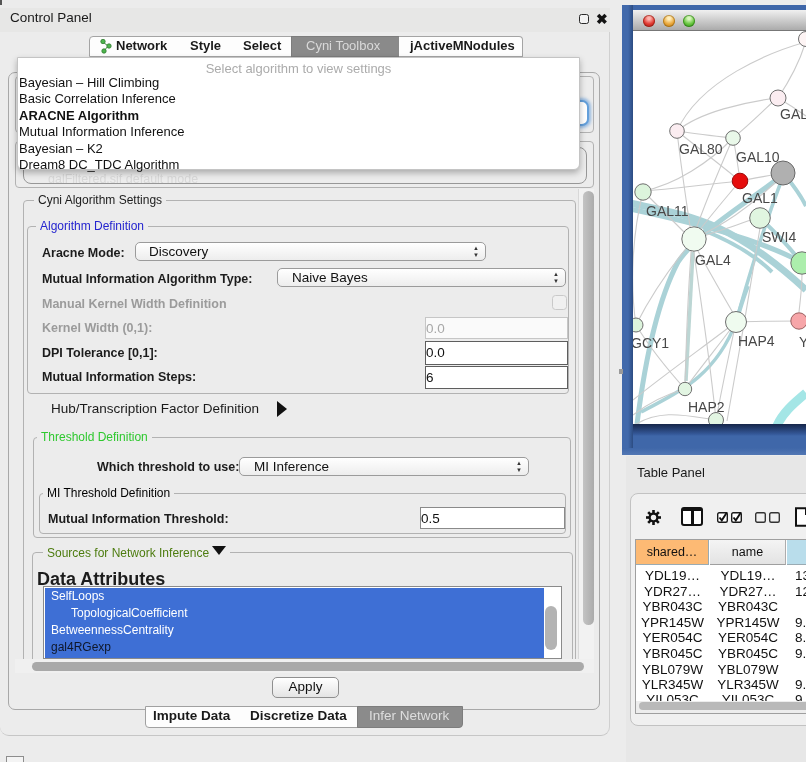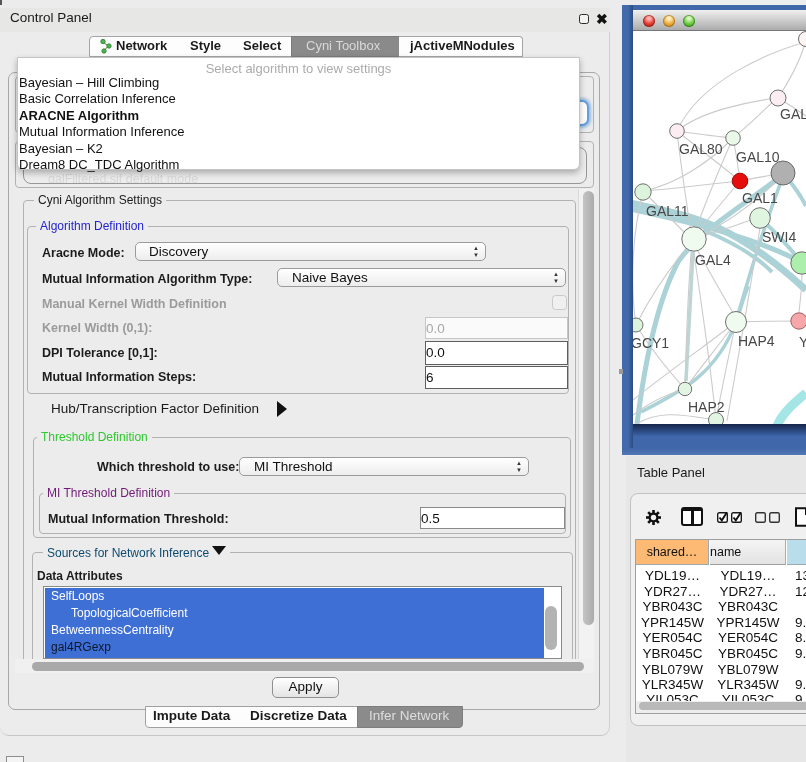--- a/index.html
+++ b/index.html
@@ -87,33 +87,33 @@
       <div class="fld" style="left:416px;top:177px;width:143px;height:23px;border-color:#5e5e5e;">6</div>
 
       <div class="abs" style="left:42px;top:212px;font-size:13.5px;color:#1a1a1a;">Hub/Transcription Factor Definition</div>
       <div class="abs" style="left:268px;top:212px;width:0;height:0;border-left:10px solid #111;border-top:8px solid transparent;border-bottom:8px solid transparent;"></div>
 
       <div class="grp" style="left:24px;top:248px;width:538px;height:101px;"></div>
       <div class="gtitle" style="left:28px;top:242px;color:#2ec82e;">Threshold Definition</div>
 
       <div class="lbl abs" style="left:88px;top:271px;">Which threshold to use:</div>
       <div class="combo" style="left:230px;top:268px;width:290px;height:19px;">
-          <span style="position:absolute;left:14px;top:1px;">MI Threshold</span>
+          <span style="position:absolute;left:14px;top:1px;">MI Inference</span>
           <span class="ar">▲<br>▼</span>
         </div>
 
       <div class="grp" style="left:30px;top:304px;width:527px;height:41px;"></div>
-      <div class="gtitle" style="left:34px;top:298px;color:#701a75;">MI Threshold Definition</div>
+      <div class="gtitle" style="left:34px;top:298px;color:#000000;">MI Threshold Definition</div>
       <div class="lbl abs" style="left:39px;top:323px;">Mutual Information Threshold:</div>
       <div class="fld" style="left:411px;top:318px;width:145px;height:22px;border-color:#8a8a8a;">0.5</div>
 
       <div class="grp" style="left:23px;top:363px;width:541px;height:240px;"></div>
-      <div class="gtitle" style="left:34px;top:357px;color:#0c4a6e;">Sources for Network Inference <span style="display:inline-block;width:0;height:0;border-top:9px solid #111;border-left:7px solid transparent;border-right:7px solid transparent;vertical-align:2px;"></span></div>
-
-      <div class="lbl abs" style="left:28px;top:380px;font-size:12px;">Data Attributes</div>
+      <div class="gtitle" style="left:34px;top:357px;color:#4d7c0f;">Sources for Network Inference <span style="display:inline-block;width:0;height:0;border-top:9px solid #111;border-left:7px solid transparent;border-right:7px solid transparent;vertical-align:2px;"></span></div>
+
+      <div class="lbl abs" style="left:28px;top:380px;font-size:18px;">Data Attributes</div>
       <div class="abs" id="attrlist" style="left:34px;top:397px;width:519px;height:73px;background:#fff;border:1px solid #8a8a8a;overflow:hidden;">
         <div class="abs" style="left:1px;top:1px;width:499px;height:70px;background:#3e6fd5;"></div>
         <div class="abs" style="left:7px;top:2px;font-size:12px;color:#fff;">SelfLoops</div>
         <div class="abs" style="left:7px;top:19px;font-size:12px;color:#fff;margin-left:20px;">TopologicalCoefficient</div>
         <div class="abs" style="left:7px;top:36px;font-size:12px;color:#fff;">BetweennessCentrality</div>
         <div class="abs" style="left:7px;top:53px;font-size:12px;color:#0f172a;">gal4RGexp</div>
         <div class="abs" style="left:501px;top:19px;width:12px;height:44px;background:#b3b3b3;border-radius:6px;"></div>
       </div>
     </div>
 
@@ -265,21 +265,21 @@
     <rect x="0.7" y="0.7" width="9.6" height="9.6" rx="1.5" fill="#f0f0f0" stroke="#333" stroke-width="1.4"></rect>
     <rect x="14.7" y="0.7" width="9.6" height="9.6" rx="1.5" fill="#f0f0f0" stroke="#333" stroke-width="1.4"></rect>
   </svg>
   <svg class="abs" style="left:163px;top:13px;" width="21" height="20" viewBox="0 0 21 20">
     <path d="M2,1.2 L12,1.2 L18,7 L18,18.8 L2,18.8 Z" fill="#fff" stroke="#111" stroke-width="2"></path>
     <path d="M12,1.2 L12,7 L18,7" fill="none" stroke="#111" stroke-width="2"></path>
   </svg>
 
   <div class="abs" id="tbl" style="left:4px;top:45px;width:181px;height:175px;background:#fff;border:1px solid #9f9f9f;border-right:none;overflow:hidden;font-size:12.5px;color:#111;">
     <div class="abs" style="left:0;top:0;width:73px;height:25px;background:#fdba74;border-right:1px solid #9aabb3;border-bottom:1px solid #9aabb3;text-align:center;padding-top:5px;">shared…</div>
-    <div class="abs" style="left:74px;top:0;width:76px;height:25px;background:linear-gradient(#f4f4f4,#e3e3e3);border-right:1px solid #adadad;border-bottom:1px solid #9f9f9f;text-align:left;padding-top:5px;">name</div>
+    <div class="abs" style="left:74px;top:0;width:76px;height:25px;background:linear-gradient(#f4f4f4,#e3e3e3);border-right:1px solid #adadad;border-bottom:1px solid #9f9f9f;text-align:center;padding-top:5px;">name</div>
     <div class="abs" style="left:151px;top:0;width:35px;height:25px;background:#b9ddeb;border-bottom:1px solid #9aabb3;text-align:center;padding-top:5px;"> </div>
     <div class="abs" id="rows" style="left:0;top:27px;width:180px;height:135px;overflow:hidden;font-size:13.5px;">
       <div class="abs" style="left:0;top:1px;width:73px;text-align:center;">YDL19…</div>
       <div class="abs" style="left:74px;top:1px;width:76px;text-align:center;">YDL19…</div>
       <div class="abs" style="left:159px;top:1px;">13</div>
       <div class="abs" style="left:0;top:16.6px;width:73px;text-align:center;">YDR27…</div>
       <div class="abs" style="left:74px;top:16.6px;width:76px;text-align:center;">YDR27…</div>
       <div class="abs" style="left:159px;top:16.6px;">12</div>
       <div class="abs" style="left:0;top:32.2px;width:73px;text-align:center;">YBR043C</div>
       <div class="abs" style="left:74px;top:32.2px;width:76px;text-align:center;">YBR043C</div>

